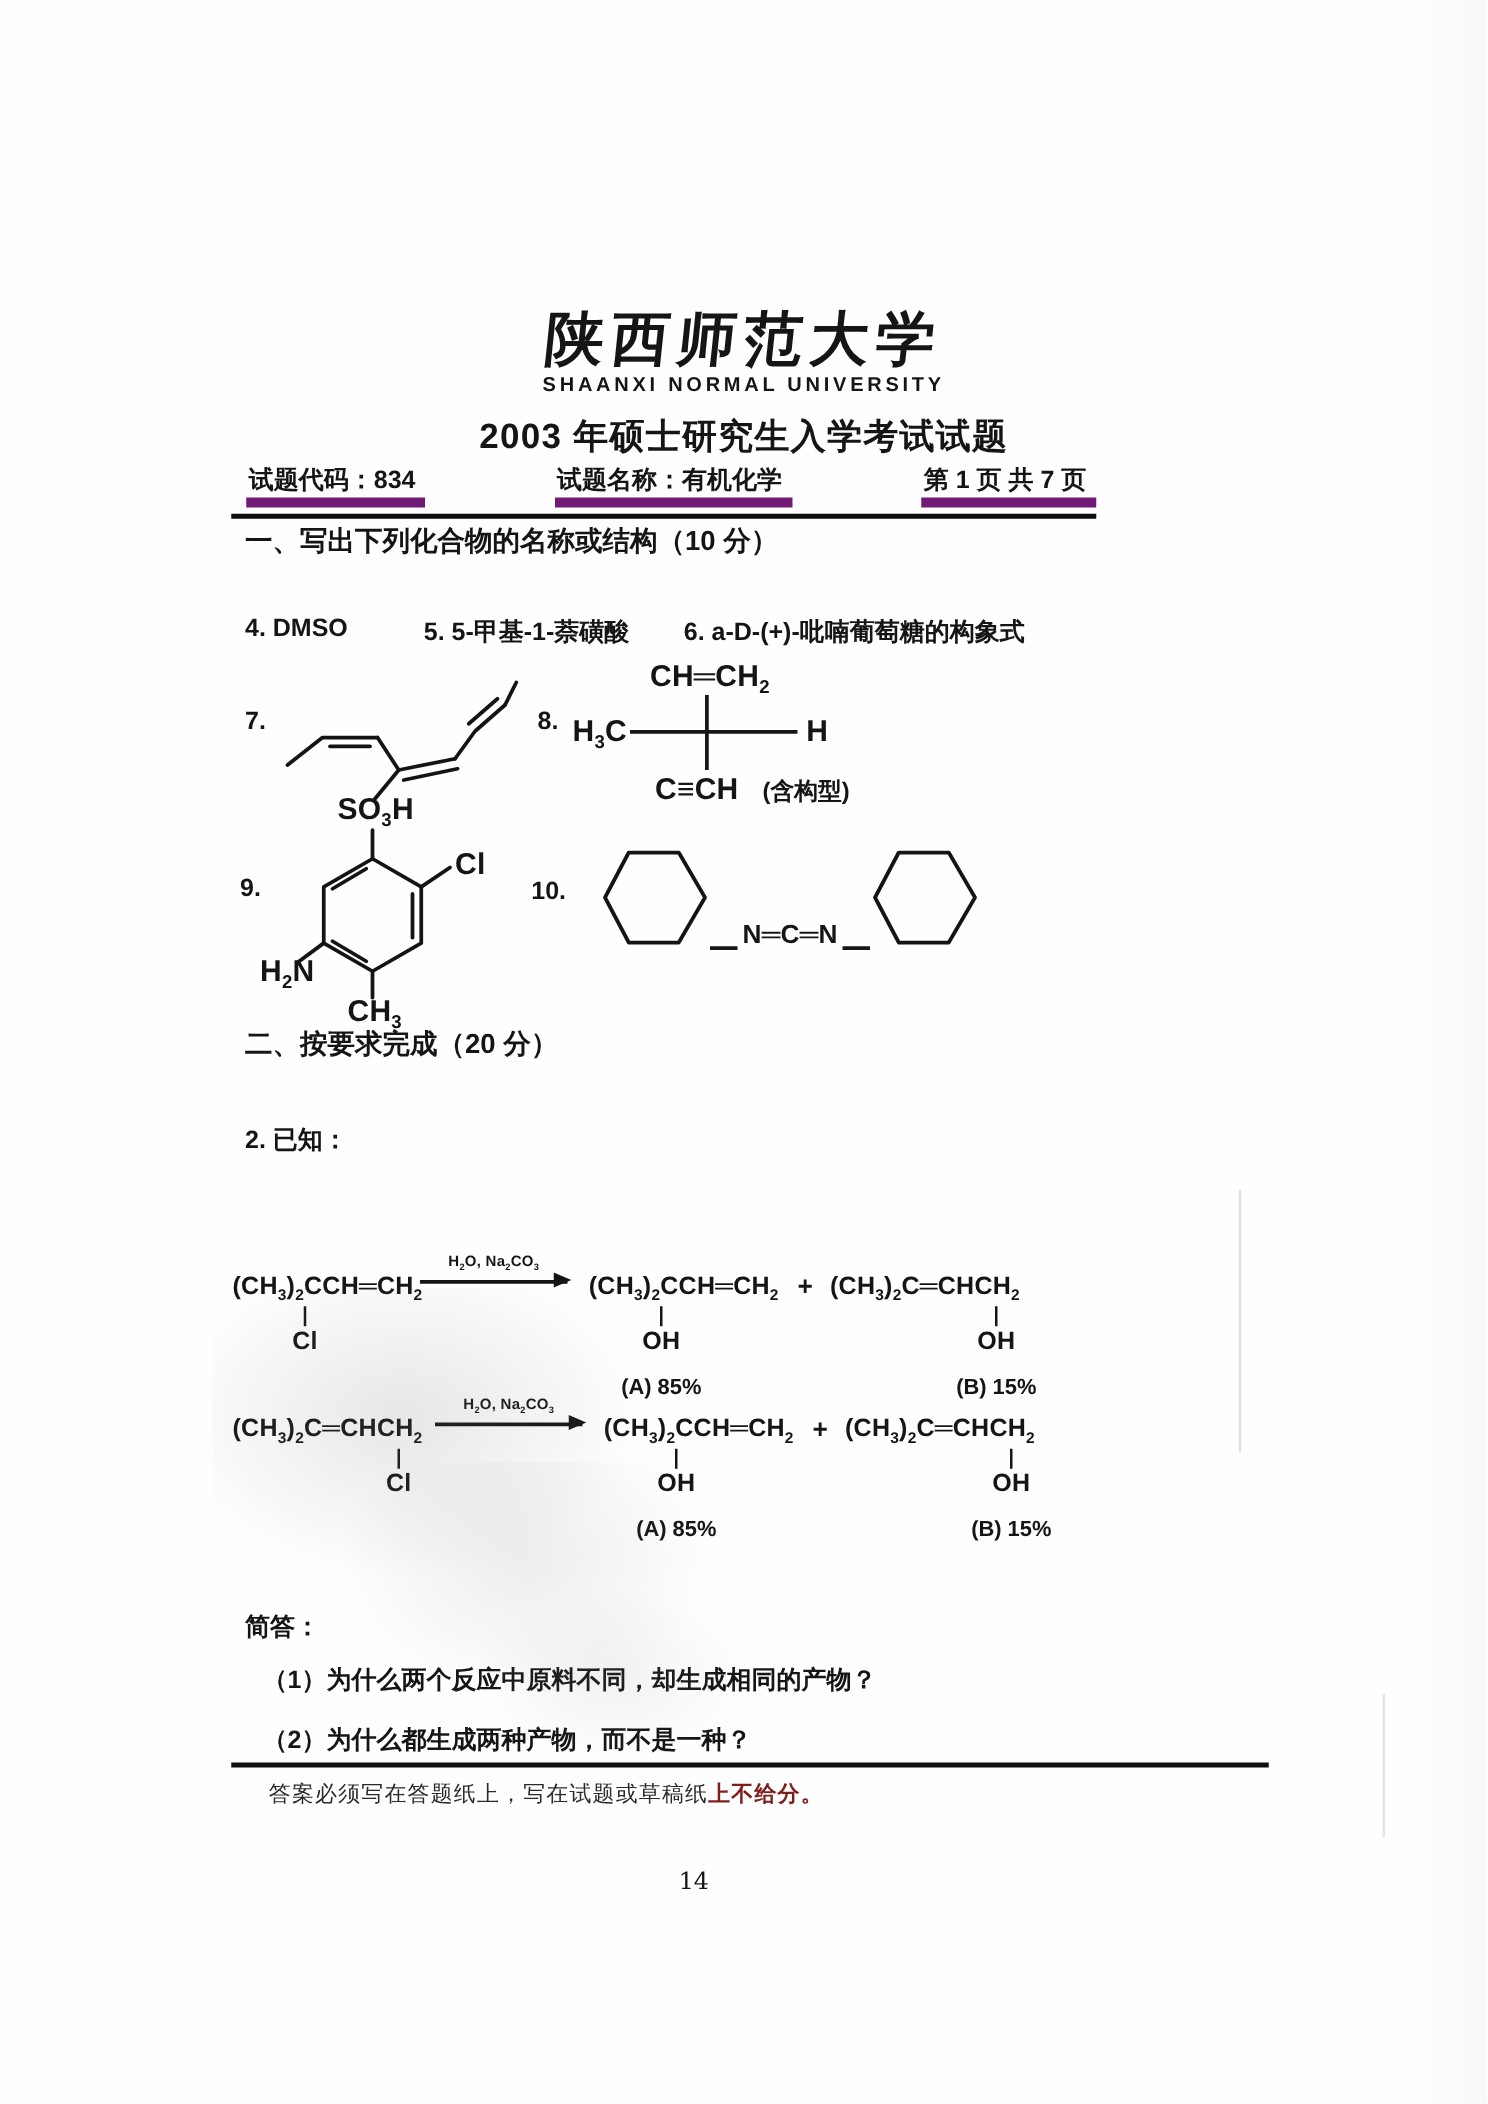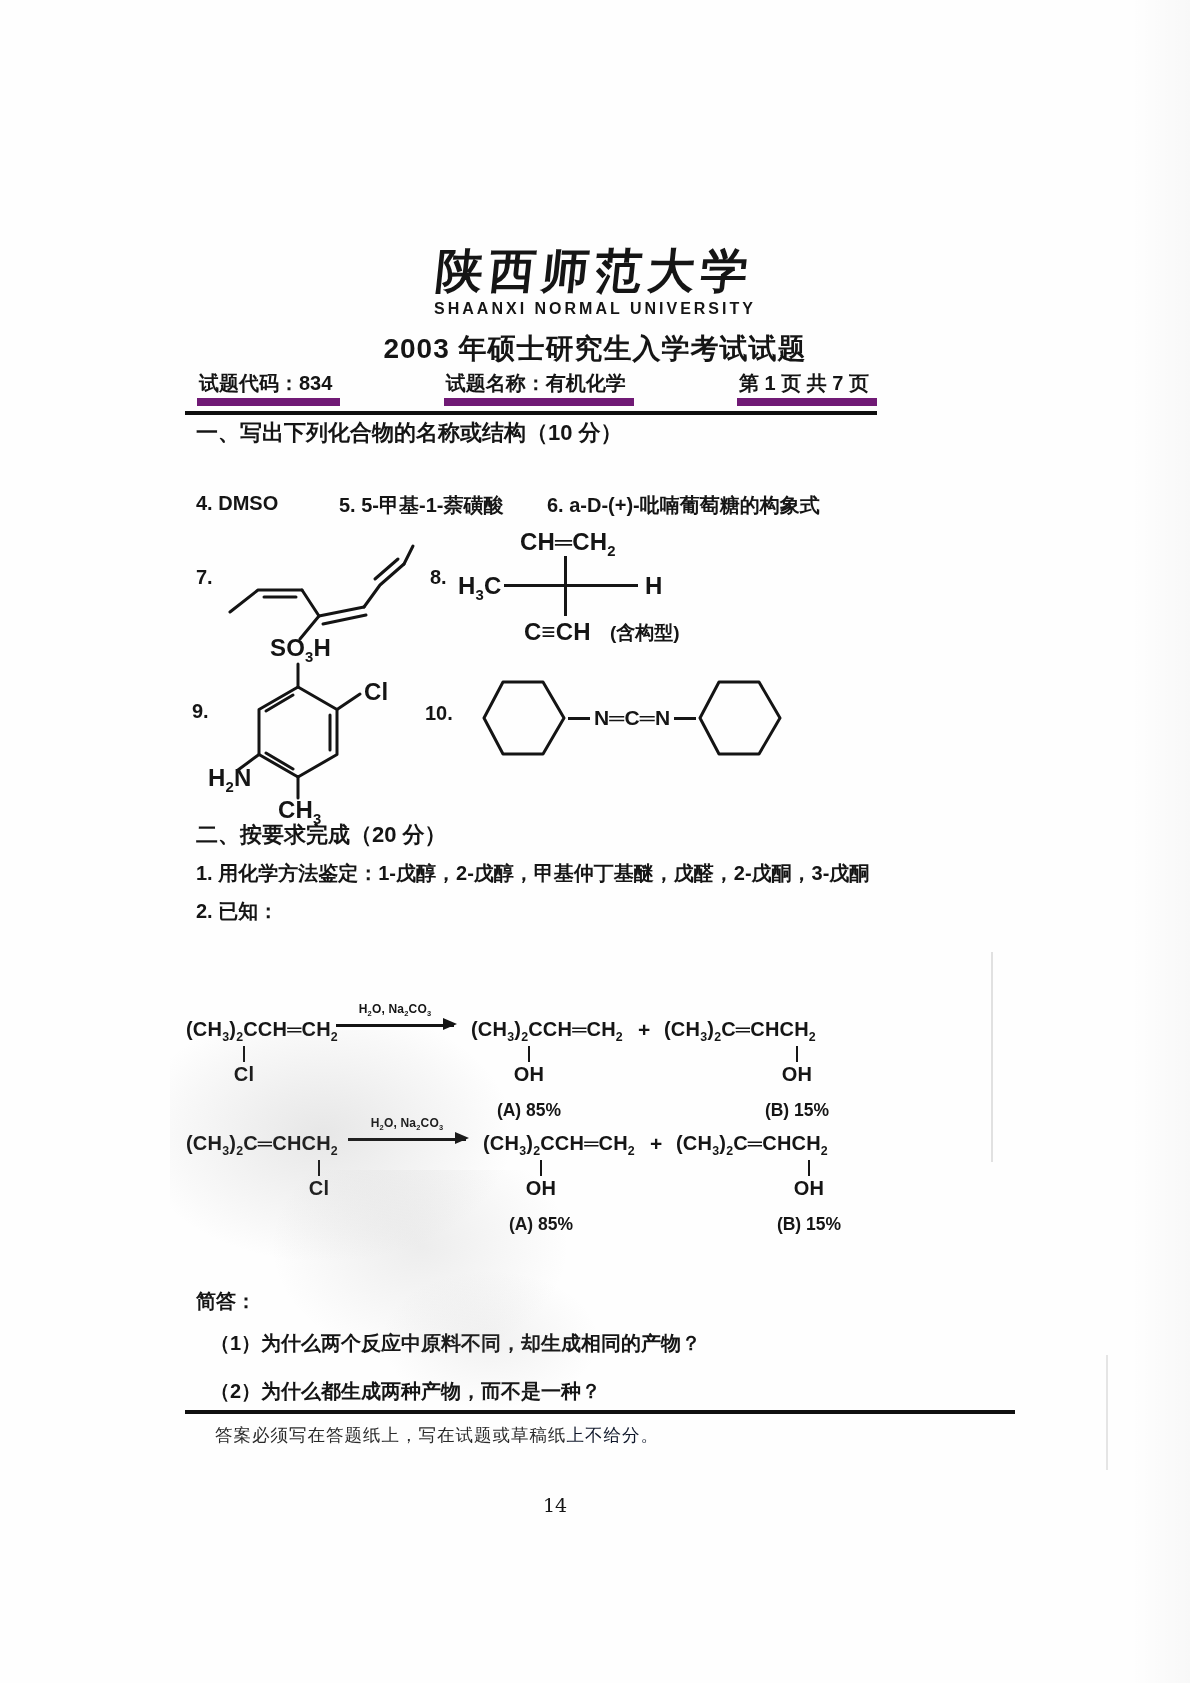--- a/index.html
+++ b/index.html
@@ -62,21 +62,21 @@
     fill:none;stroke:#141414;stroke-width:3;stroke-linecap:round;stroke-linejoin:round;
   }
   .struct-label{position:absolute;font-weight:700;font-size:24px;white-space:nowrap;}
   .cross-line{position:absolute;background:#161616;}
   
   .bottom-rule{left:185px;top:1410px;width:830px;height:4px;background:#101010;}
   .footer-note{
     left:215px;top:1423px;font-family:"DejaVu Serif","Liberation Serif",serif;
     font-size:17.5px;color:#2a2a2a;letter-spacing:1px;white-space:nowrap;
   }
-  .footer-note b{font-weight:400;color:#0f172a;}
+  .footer-note b{font-weight:700;color:#7f1d1d;}
   .page-number{
     left:185px;top:1494px;width:740px;text-align:center;
     font-family:"DejaVu Serif","Liberation Serif",serif;font-size:19px;
   }
   
   .artifact{pointer-events:none;}
   .stain1{left:170px;top:1030px;width:340px;height:230px;
     background:radial-gradient(ellipse at 45% 45%, rgba(110,110,110,0.16), rgba(140,140,140,0.05) 55%, transparent 72%);}
   .stain2{left:270px;top:1170px;width:300px;height:190px;
     background:radial-gradient(ellipse at 50% 40%, rgba(120,120,120,0.13), transparent 70%);}
@@ -146,34 +146,33 @@
       <line x1="47" y1="116.5" x2="26" y2="132"></line>
       <line x1="86" y1="139" x2="86" y2="160"></line>
     </svg>
     <span class="struct-label formula" style="left:58px;top:-4px;">SO<sub>3</sub>H</span>
     <span class="struct-label formula" style="left:152px;top:40px;">Cl</span>
     <span class="struct-label formula" style="left:-4px;top:126px;">H<sub>2</sub>N</span>
     <span class="struct-label formula" style="left:66px;top:158px;">CH<sub>3</sub></span>
   </div>
 
   <span class="abs num-label" style="left:425px;top:702px;">10.</span>
-  <div class="abs" style="left:480px;top:676px;display:flex;align-items:center;">
+  <div class="abs" style="left:480px;top:676px;display:flex;align-items:flex-end;">
     <svg class="struct" width="88" height="84" viewBox="0 0 88 84">
       <polygon points="84,42 63,6 23,6 4,42 23,78 63,78"></polygon>
     </svg>
     <div class="cross-line" style="position:static;width:22px;height:3px;"></div>
     <span class="formula" style="font-size:21px;padding:0 4px;">N═C═N</span>
     <div class="cross-line" style="position:static;width:22px;height:3px;"></div>
     <svg class="struct" width="88" height="84" viewBox="0 0 88 84">
       <polygon points="84,42 63,6 23,6 4,42 23,78 63,78"></polygon>
     </svg>
   </div>
 
   <div class="abs h-sec" style="left:196px;top:820px;">二、按要求完成（20 分）</div>
-  <div class="abs q-item" style="left:196px;top:860px;">1. 用化学方法鉴定：1-戊醇，2-戊醇，甲基仲丁基醚，戊醛，2-戊酮，3-戊酮</div>
   <div class="abs q-item" style="left:196px;top:898px;">2. 已知：</div>
 
   <div class="abs" style="left:186px;top:978px;width:760px;height:165px;">
     <span class="chem" style="position:absolute;left:0;top:40px;--bx:58px;">
       <span class="formula">(CH<sub>3</sub>)<sub>2</sub>CCH═CH<sub>2</sub></span>
       <span class="below">
           <i class="tick"></i>
         <span class="sub-label formula">Cl</span>
       </span>
     </span>

